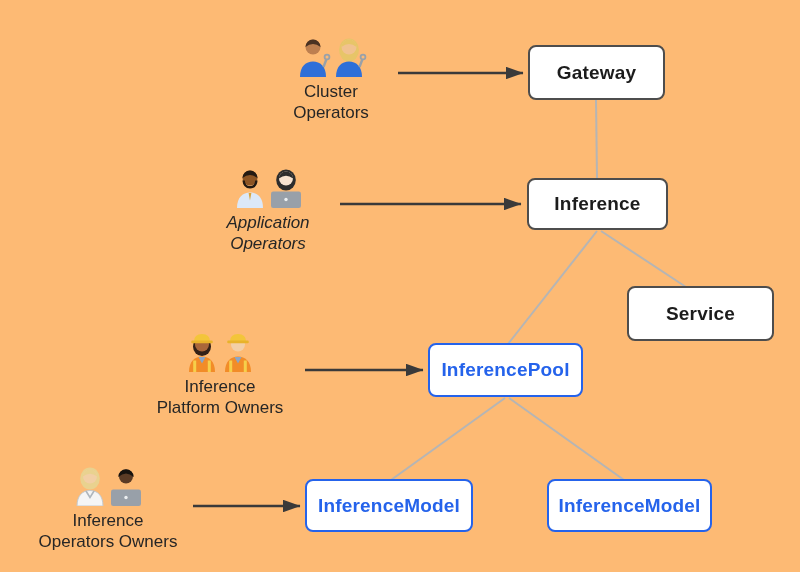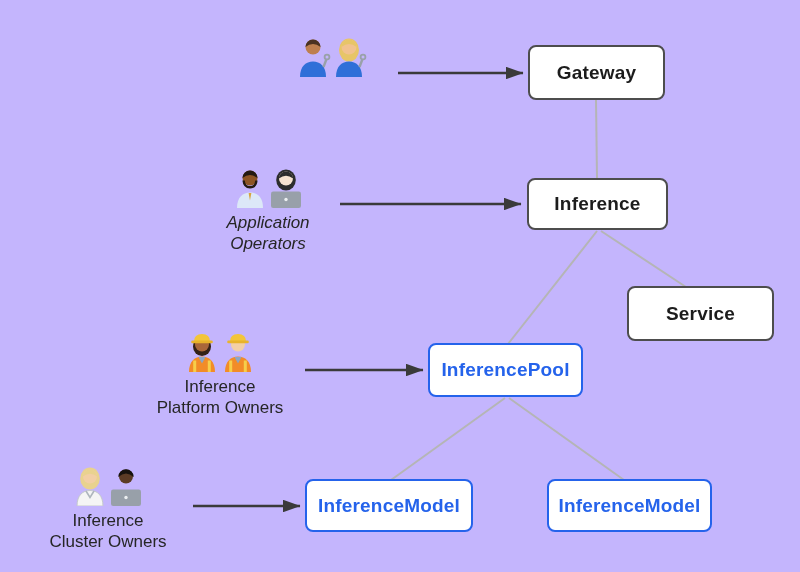--- a/index.html
+++ b/index.html
@@ -1,17 +1,17 @@
 <!DOCTYPE html>
 <html><head>
 <meta charset="utf-8">
 <style>
   html,body{margin:0;padding:0;background:#ffffff;}
   .stage{
-    position:relative;width:800px;height:572px;background:#c4b5fd;overflow:hidden;
+    position:relative;width:800px;height:572px;background:#fdba74;overflow:hidden;
     font-family:"Liberation Sans", sans-serif;
   }
   .edges{position:absolute;left:0;top:0;width:800px;height:572px;}
   .node{
     position:absolute;display:flex;align-items:center;justify-content:center;
     background:#ffffff;border-radius:8px;font-weight:bold;font-size:19px;
     letter-spacing:.2px;box-sizing:border-box;
   }
   .node.standard{border:2.5px solid #4d4d4d;color:#1c1c1c;}
   .node.inference{border:2.5px solid #2563eb;color:#2563eb;}
@@ -92,20 +92,24 @@
         <g transform="translate(38,0)">
           <ellipse cx="16" cy="15" rx="10" ry="11.5" fill="#e7c568"></ellipse>
           <path d="M3 42 C3 31 9 26.5 16 26.5 C23 26.5 29 31 29 42 Z" fill="#2f6fd8"></path>
           <circle cx="16" cy="12" r="7.5" fill="#f1c28f"></circle>
           <path d="M8.4 12 A7.6 7.6 0 0 1 23.6 12 Q16 6.2 8.4 12 Z" fill="#e7c568"></path>
           <path d="M26.5 32 L29.5 24" stroke="#99a1a9" stroke-width="2.4" fill="none"></path>
           <circle cx="30" cy="22" r="2.4" stroke="#99a1a9" stroke-width="1.8" fill="none"></circle>
         </g>
       </g>
     </svg>
+    <div class="label">
+      <div>Cluster</div>
+      <div>Operators</div>
+    </div>
   </div>
 
   <div class="actor a-application-developers">
     <svg width="72" height="42" viewBox="0 0 72 42">
       <g>
         <g transform="translate(2,0)">
           <path d="M3 42 C3 31 9 26.5 16 26.5 C23 26.5 29 31 29 42 Z" fill="#dce8f8"></path>
           <polygon points="14.6,27 17.4,27 16,34.5" fill="#d8a43c"></polygon>
           <circle cx="16" cy="12" r="7.5" fill="#8d5524"></circle>
           <path d="M8.4 12 A7.6 7.6 0 0 1 23.6 12 Q16 6.2 8.4 12 Z" fill="#241a12"></path>
@@ -177,17 +181,17 @@
           <path d="M3 42 C3 31 9 26.5 16 26.5 C23 26.5 29 31 29 42 Z" fill="#1f41b3"></path>
           <circle cx="16" cy="12.5" r="7" fill="#5b3b25"></circle>
           <path d="M8.2 13 A7.8 7.8 0 0 1 23.8 13 Q16 5.8 8.2 13 Z" fill="#17120e"></path>
           <rect x="1" y="25.5" width="30" height="16.5" rx="2.2" fill="#98a0a9"></rect>
           <circle cx="16" cy="33.5" r="1.7" fill="#eceff1"></circle>
         </g>
       </g>
     </svg>
     <div class="label">
       <div>Inference</div>
-      <div>Cluster Owners</div>
+      <div>Operators Owners</div>
     </div>
   </div>
 
 </div>
 
 </body></html>

